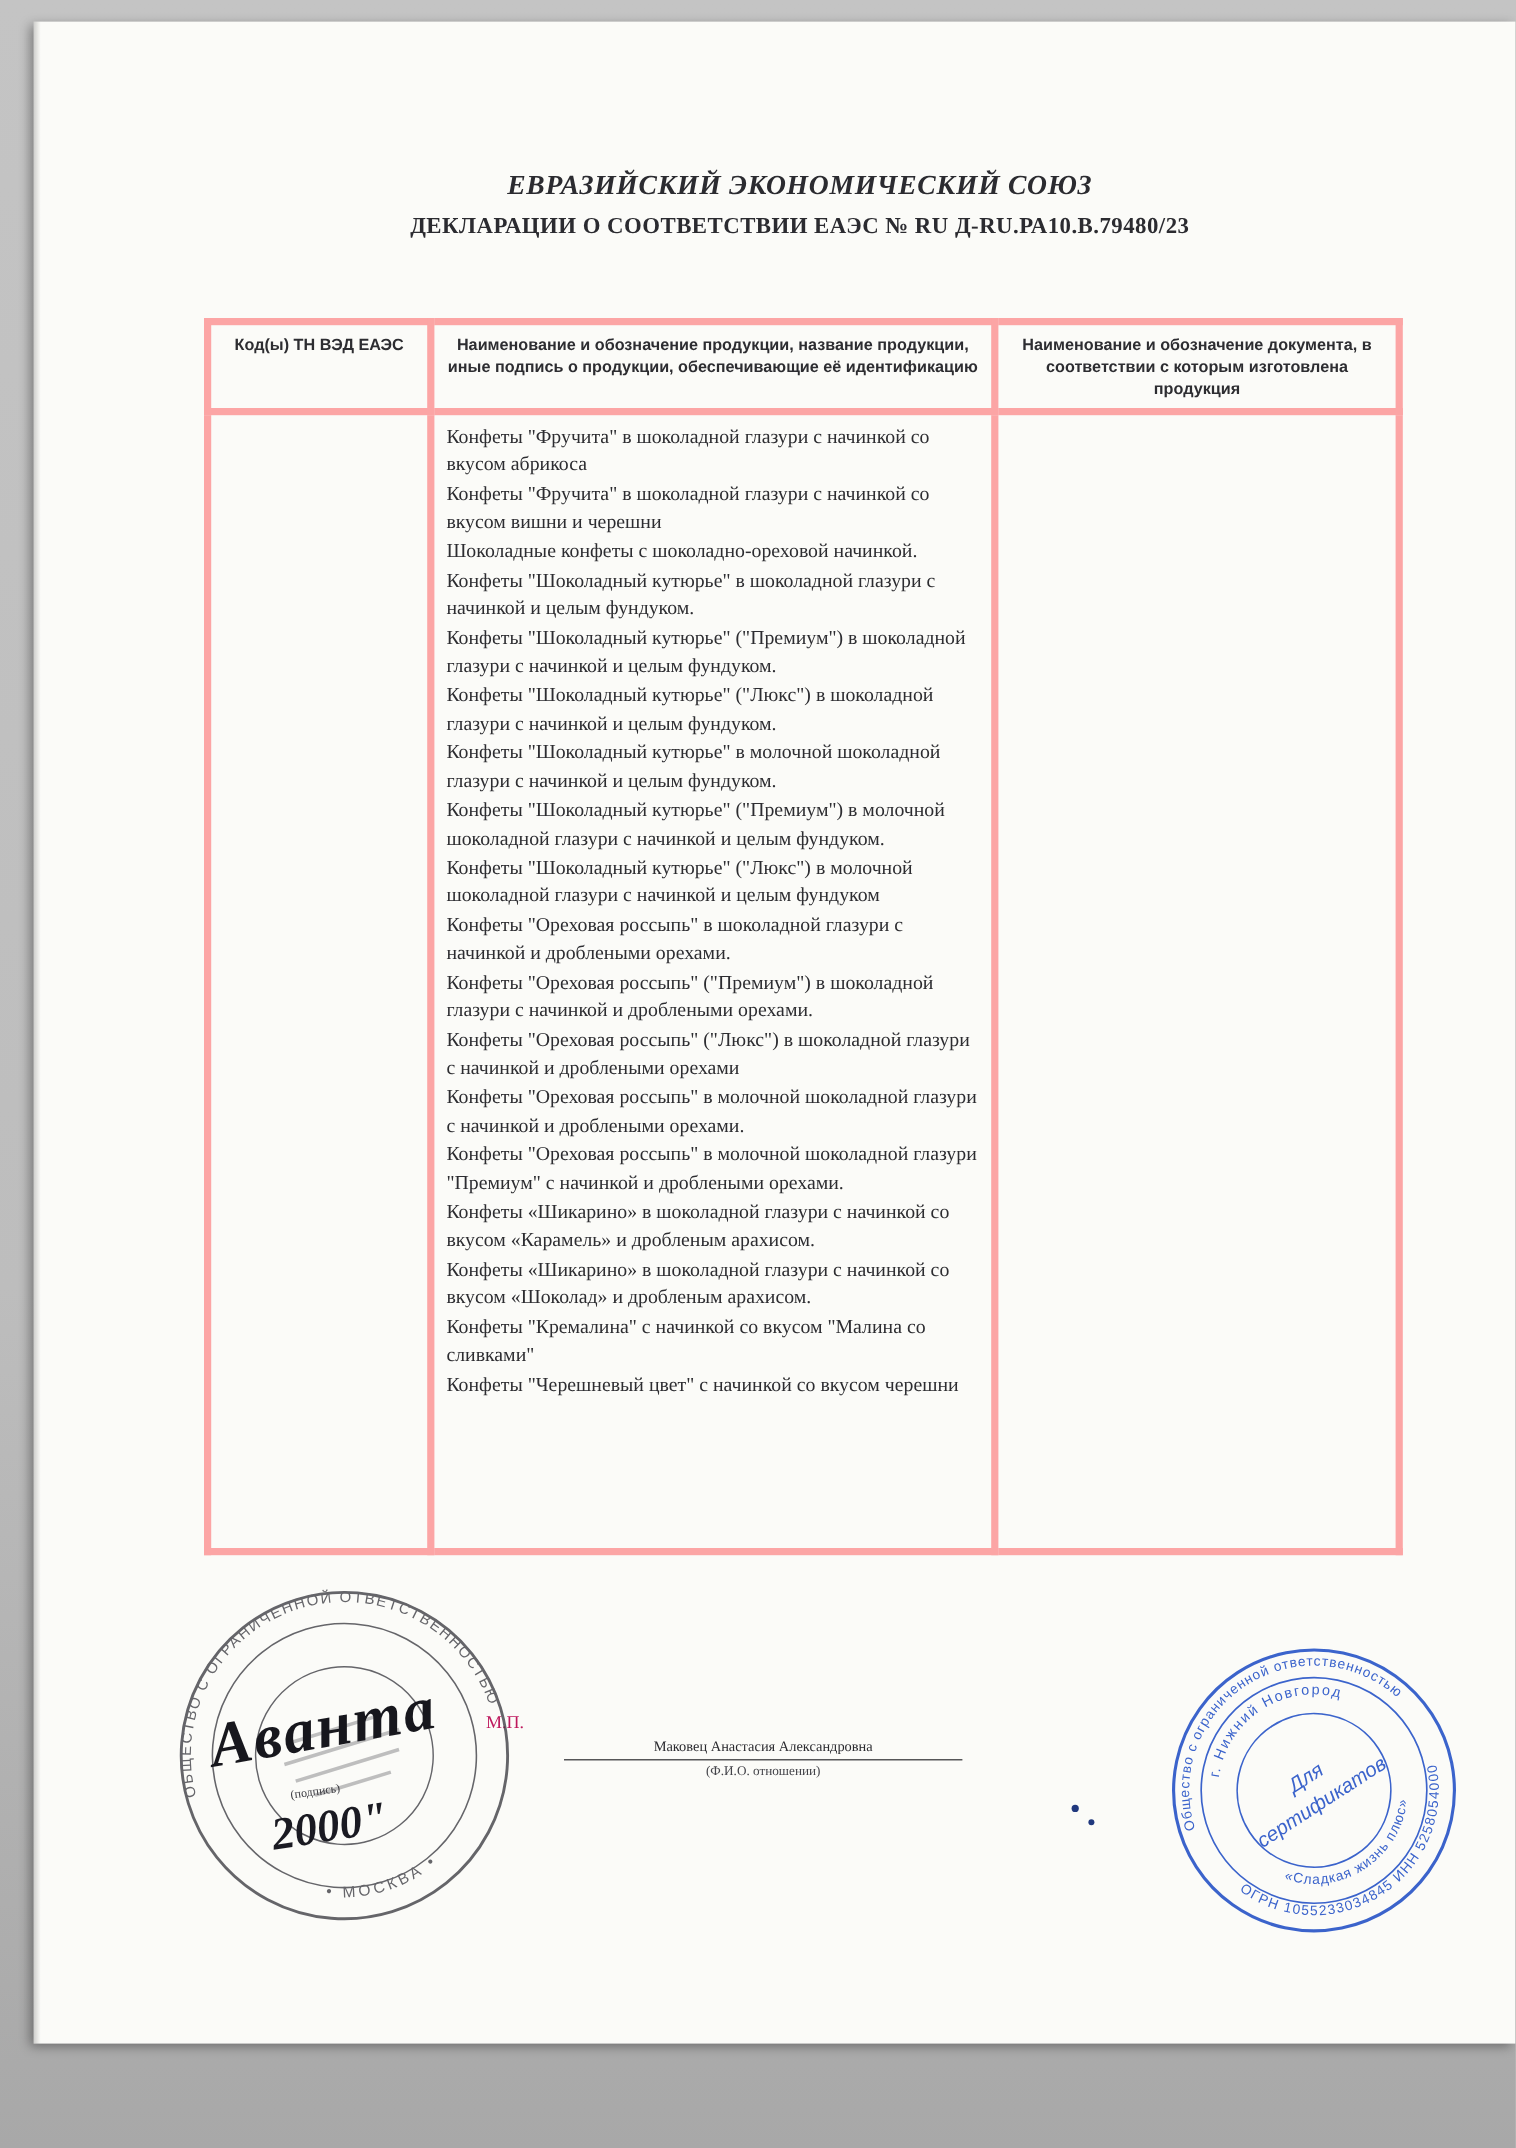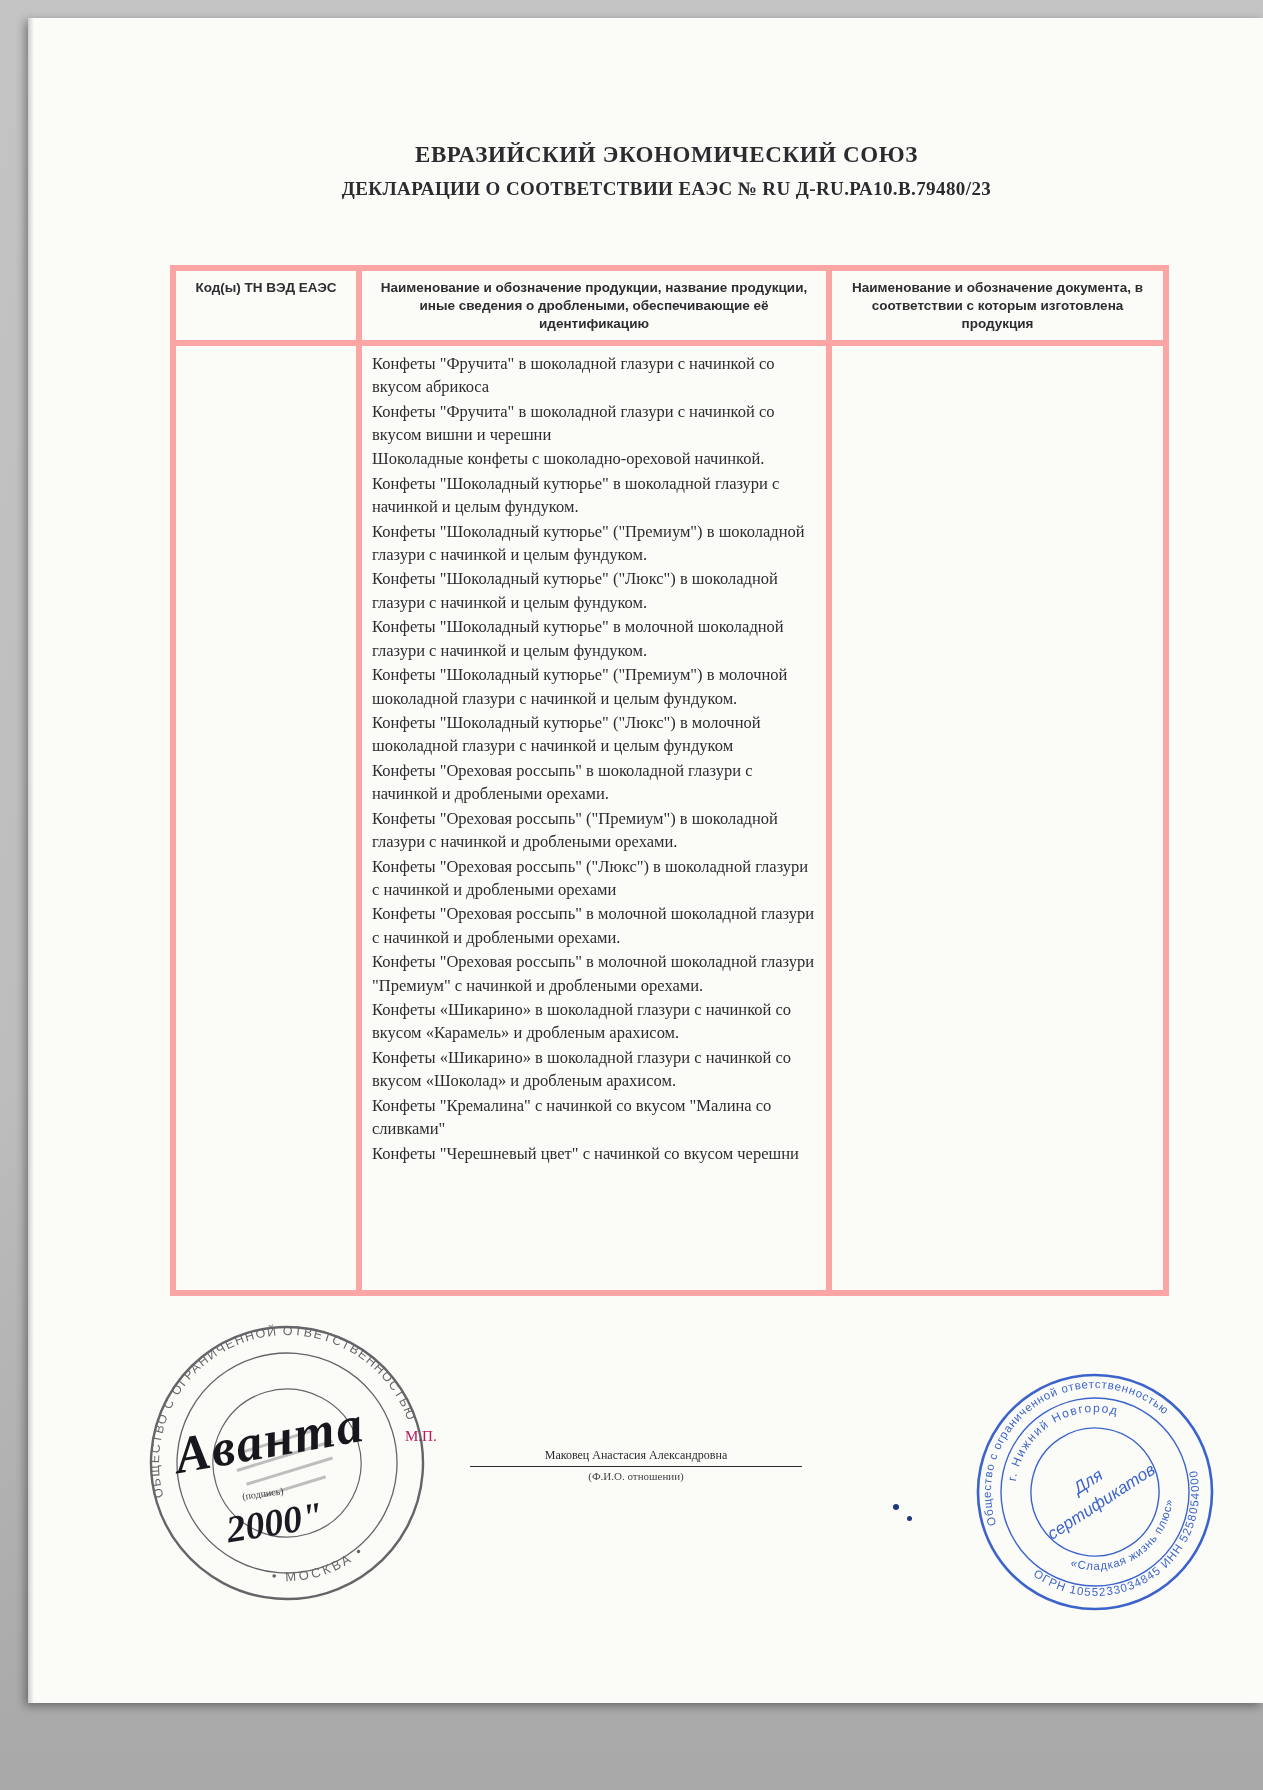--- a/index.html
+++ b/index.html
@@ -6,21 +6,21 @@
   html,body { width:1263px; height:1790px; }
   body { background:#9f9f9f; font-family:"Liberation Serif", serif; }
   .screen { position:relative; width:1263px; height:1790px; overflow:hidden;
             background:linear-gradient(180deg,#c4c4c4 0%,#bdbdbd 60%,#a8a8a8 100%); }
   .page { position:absolute; left:28px; top:18px; width:1235px; height:1685px;
           background:#fbfbf8; box-shadow:-3px 3px 9px rgba(0,0,0,.38); }
   .page::before { content:""; position:absolute; left:0; top:0; bottom:0; width:6px;
           background:linear-gradient(90deg, rgba(0,0,0,.18), rgba(0,0,0,0)); }
 
   .doc-header { position:absolute; left:142px; top:124px; width:993px; text-align:center; color:#2b2b30; }
-  .t1 { font-size:23px; font-weight:bold; letter-spacing:.6px; }
+  .t1 { font-size:23px; font-weight:bold; letter-spacing:.6px;font-style:italic; }
   .t2 { font-size:17px; font-weight:bold; margin-top:14px; letter-spacing:.3px; }
   .t3 { font-size:19px; font-weight:bold; margin-top:10px; letter-spacing:.4px; }
   .t4 { font-size:15px; font-weight:bold; margin-top:14px; letter-spacing:.2px; }
 
   table.doc-table { position:absolute; left:142px; top:247px; width:993px;
           border-collapse:collapse; table-layout:fixed; color:#2d2d31; }
   .doc-table th, .doc-table td { border:6px solid #fca5a5; vertical-align:top; }
   .doc-table th { font-family:"Liberation Sans", sans-serif; font-size:13.5px; font-weight:bold;
           text-align:center; padding:8px 10px 6px; line-height:1.35; }
   .doc-table td { font-size:16.5px; padding:6px 10px; line-height:1.4; }
@@ -63,21 +63,21 @@
 
     <table class="doc-table">
       <colgroup>
         <col style="width:186px">
           <col style="width:470px">
           <col style="width:337px">
       </colgroup>
       <thead>
         <tr>
           <th>Код(ы) ТН ВЭД ЕАЭС</th>
-          <th>Наименование и обозначение продукции, название продукции, иные сведения о дроблеными, обеспечивающие её идентификацию</th>
+          <th>Наименование и обозначение продукции, название продукции, иные подпись о продукции, обеспечивающие её идентификацию</th>
           <th>Наименование и обозначение документа, в соответствии с которым изготовлена продукция</th>
         </tr>
       </thead>
       <tbody>
         <tr style="height:950px">
           <td></td>
           <td>
             <div class="products">
                 <p class="product-line">Конфеты "Фручита" в шоколадной глазури с начинкой со вкусом абрикоса</p>
                 <p class="product-line">Конфеты "Фручита" в шоколадной глазури с начинкой со вкусом вишни и черешни</p>

